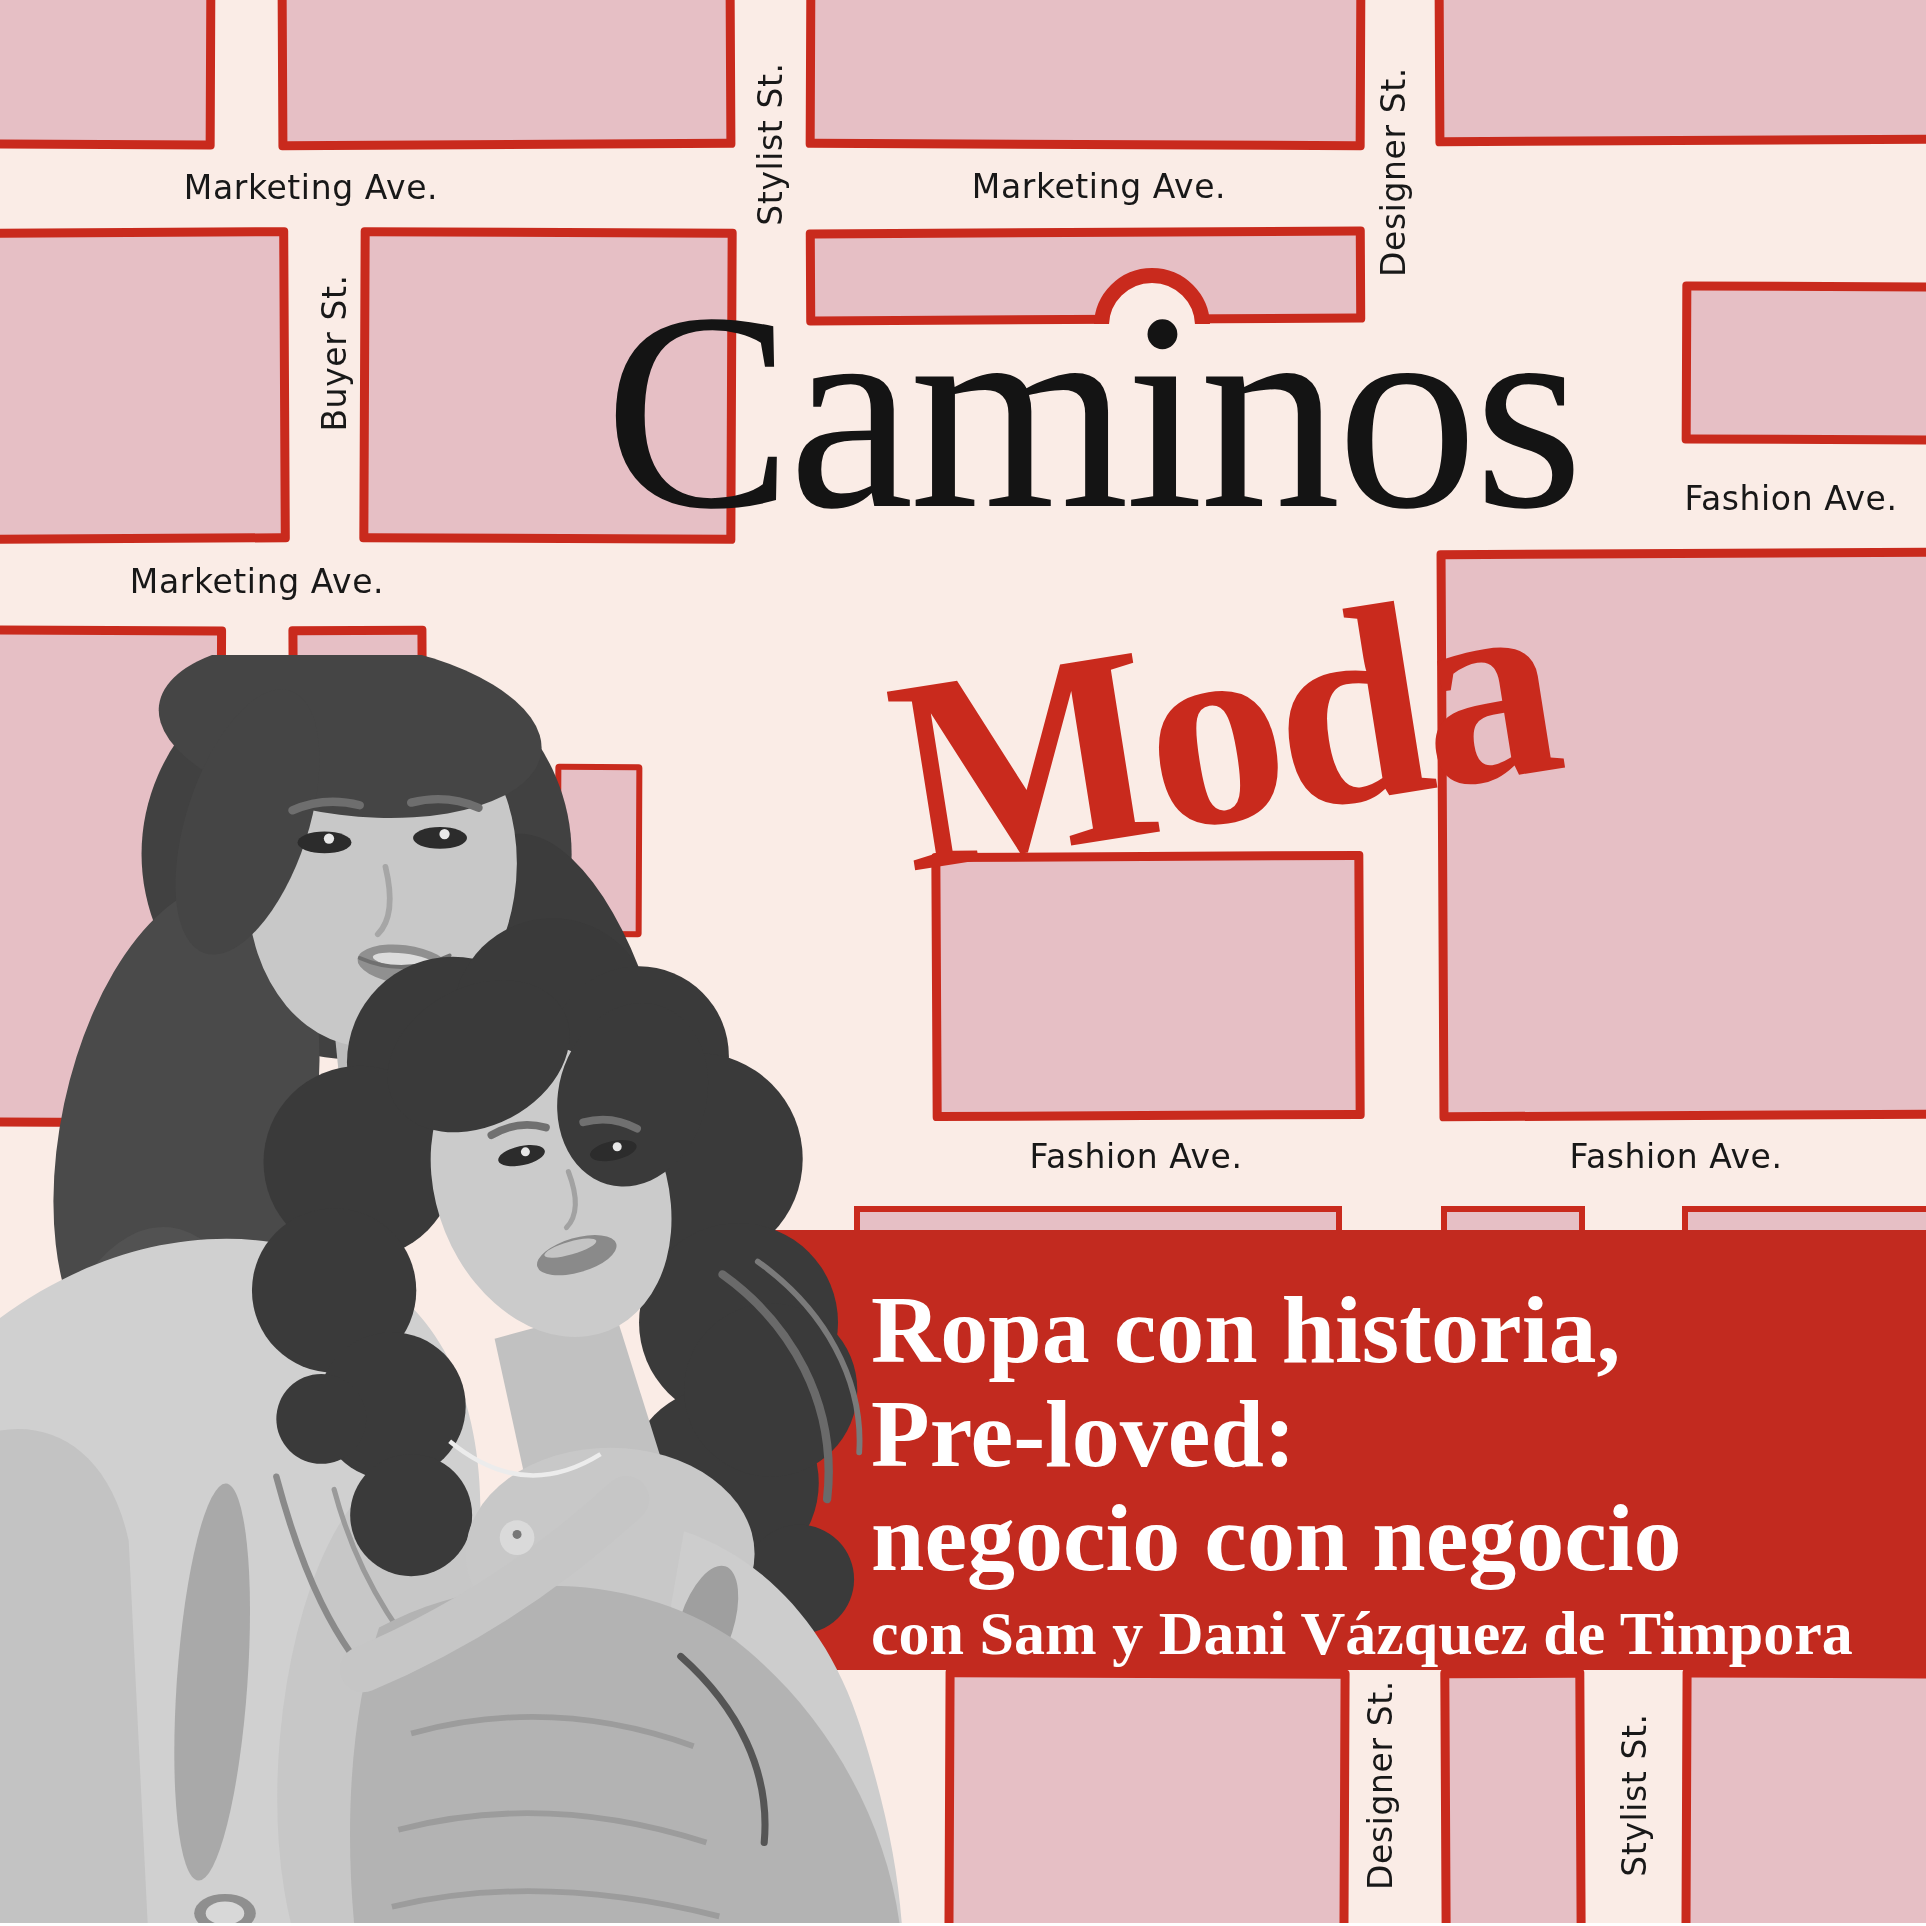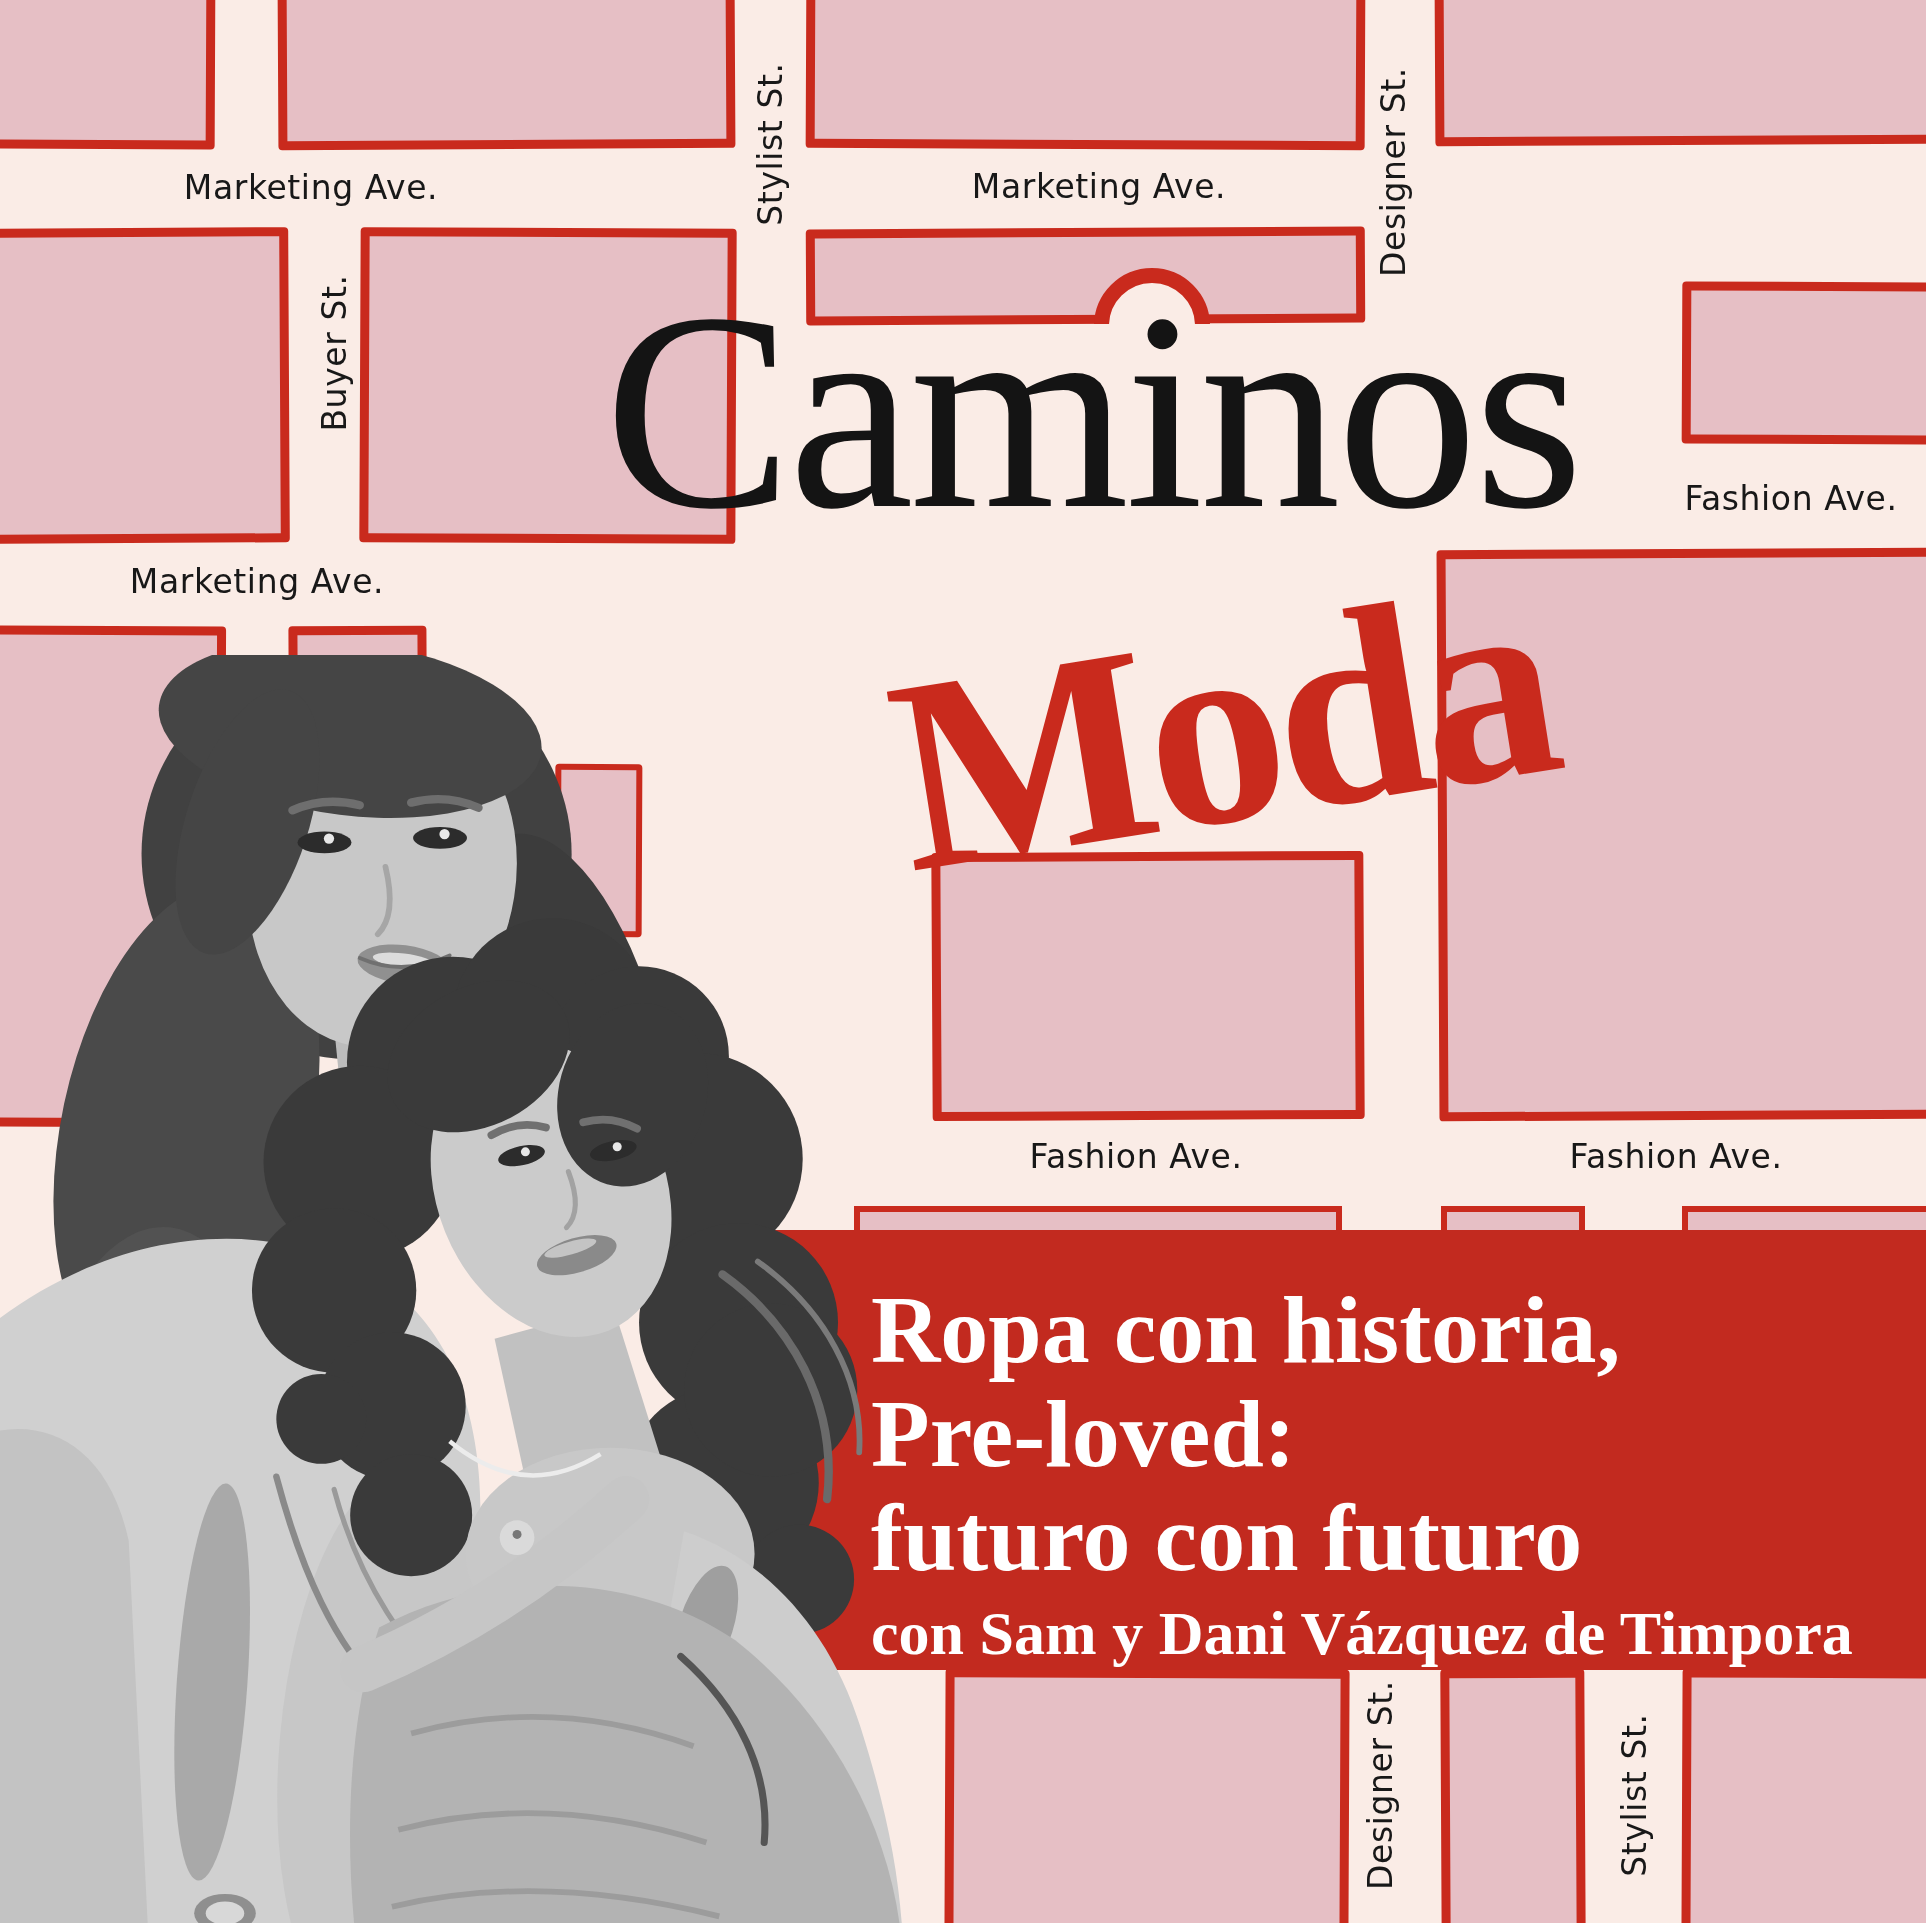--- a/index.html
+++ b/index.html
@@ -106,21 +106,21 @@
   <div class="street-label" style="left:1676px;top:1156px;">Fashion Ave.</div>
   <div class="street-label v" style="left:1380px;top:1785px;">Designer St.</div>
   <div class="street-label v" style="left:1634px;top:1795px;">Stylist St.</div>
 
   <div class="title" id="title-caminos">Caminos</div>
   <div class="title" id="title-moda">Moda</div>
 
   <div id="banner">
     <div class="bline">Ropa con historia,</div>
     <div class="bline">Pre-loved:</div>
-    <div class="bline">futuro con futuro</div>
+    <div class="bline">negocio con negocio</div>
     <div class="byline">con Sam y Dani Vázquez de Timpora</div>
   </div>
 
   <svg id="photo" viewBox="0 1020 1440 1980" xmlns="http://www.w3.org/2000/svg" aria-hidden="true">
 
     <g>
       <ellipse cx="555" cy="1330" rx="335" ry="320" fill="#414141"></ellipse>
       <ellipse cx="290" cy="1760" rx="195" ry="390" fill="#4a4a4a" transform="rotate(12 290 1760)"></ellipse>
       <ellipse cx="235" cy="2190" rx="165" ry="280" fill="#525252" transform="rotate(6 235 2190)"></ellipse>
       <ellipse cx="880" cy="1640" rx="150" ry="350" fill="#3c3c3c" transform="rotate(-14 880 1640)"></ellipse>

